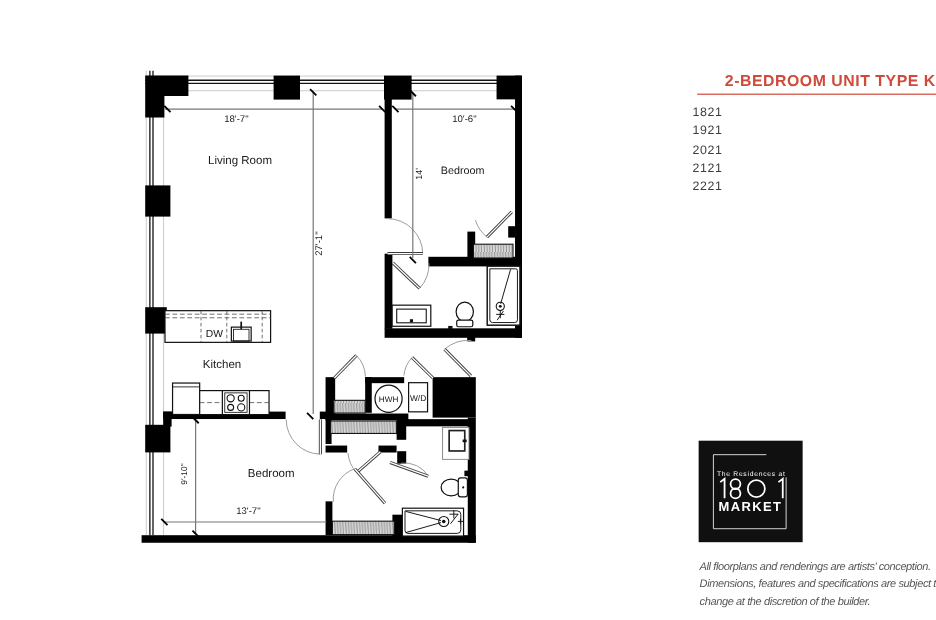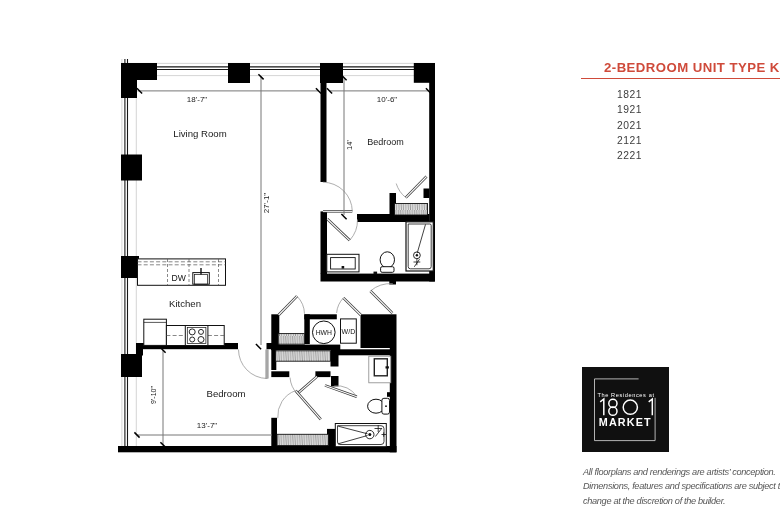--- a/index.html
+++ b/index.html
@@ -316,21 +316,21 @@
 <text x="185" y="306.6" font-size="9.6" fill="#1a1a1a" text-anchor="middle">Kitchen</text>
 
 <text x="226" y="397.2" font-size="9.6" fill="#1a1a1a" text-anchor="middle">Bedroom</text>
 </g>
 </svg>
 
 <div class="abs" style="left:604px;top:60px;width:199px;color:#cf4a3a;font-weight:bold;font-size:13.2px;letter-spacing:0.45px;white-space:nowrap;">2-BEDROOM UNIT TYPE K</div>
 
 <div class="abs" style="left:581px;top:78px;width:199px;height:1.4px;background:#cf4a3a;"></div>
 
-<div class="abs" style="left:617px;top:86.8px;font-size:10.3px;line-height:15.4px;color:#3d3d3d;letter-spacing:0.55px;">1821<br>1921<br>2021<br>2121<br>2221</div>
+<div class="abs" style="left:577px;top:86.8px;font-size:10.3px;line-height:15.4px;color:#3d3d3d;letter-spacing:0.55px;">1821<br>1921<br>2021<br>2121<br>2221</div>
 
 <svg class="abs" style="left:582px;top:367px" width="87" height="85" viewBox="0 0 87 85">
 
 <rect x="0" y="0" width="87" height="85" fill="#101010"></rect>
 
 <path d="M 56.6 11.9 L 12.5 11.9 L 12.5 73.6 L 73.1 73.6 L 73.1 30.8" fill="none" stroke="#ddd" stroke-width="0.8"></path>
 
 <text x="44" y="29.6" fill="#fff" font-size="5.6" letter-spacing="0.62" text-anchor="middle">The Residences at</text>
 
 <g fill="none" stroke="#fff" stroke-width="1.5">

